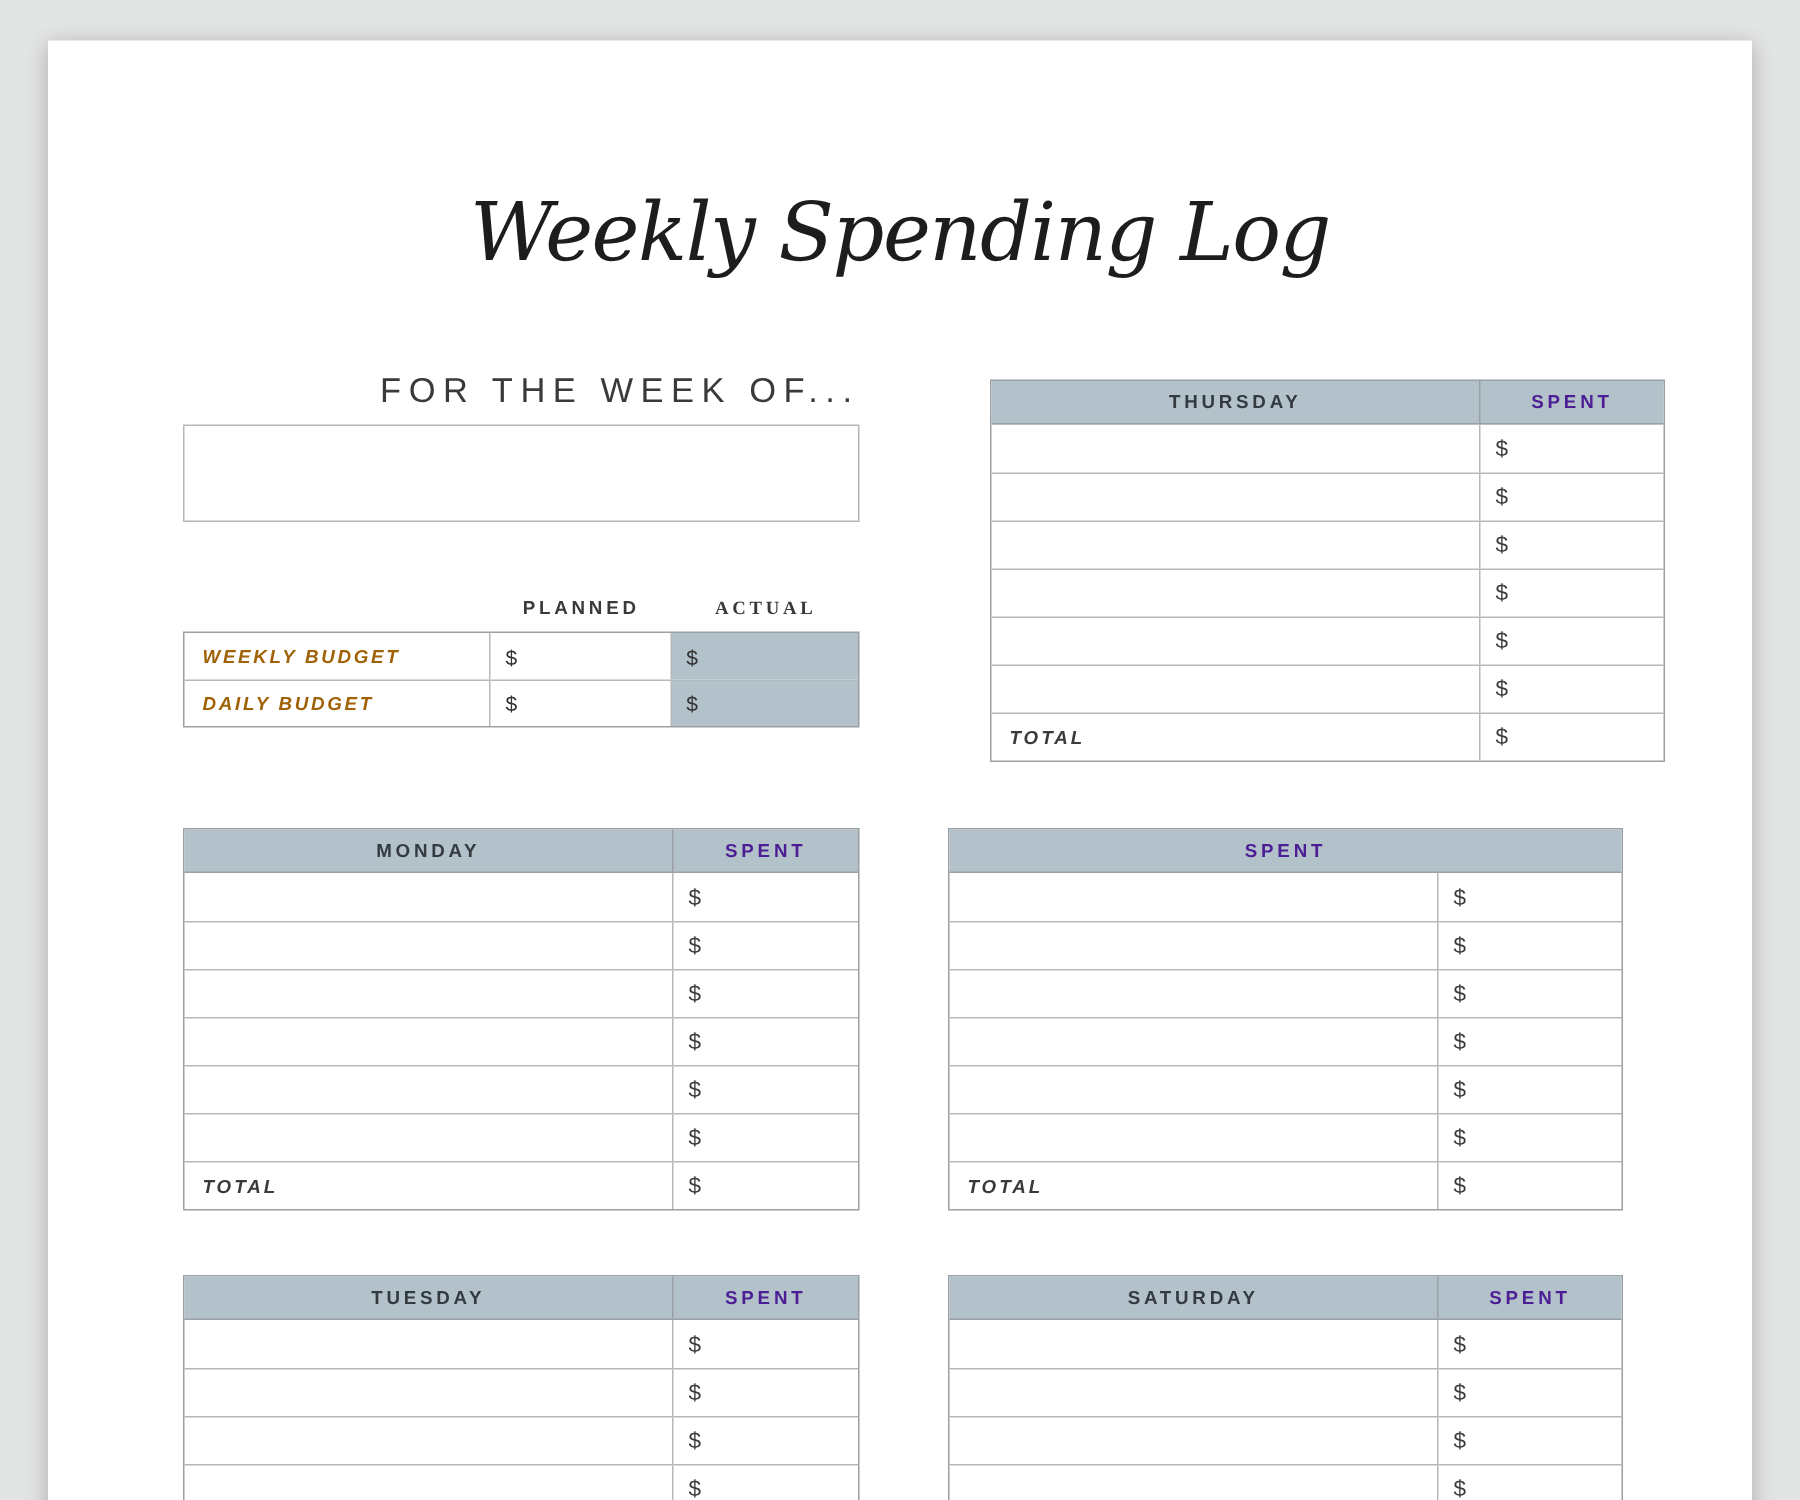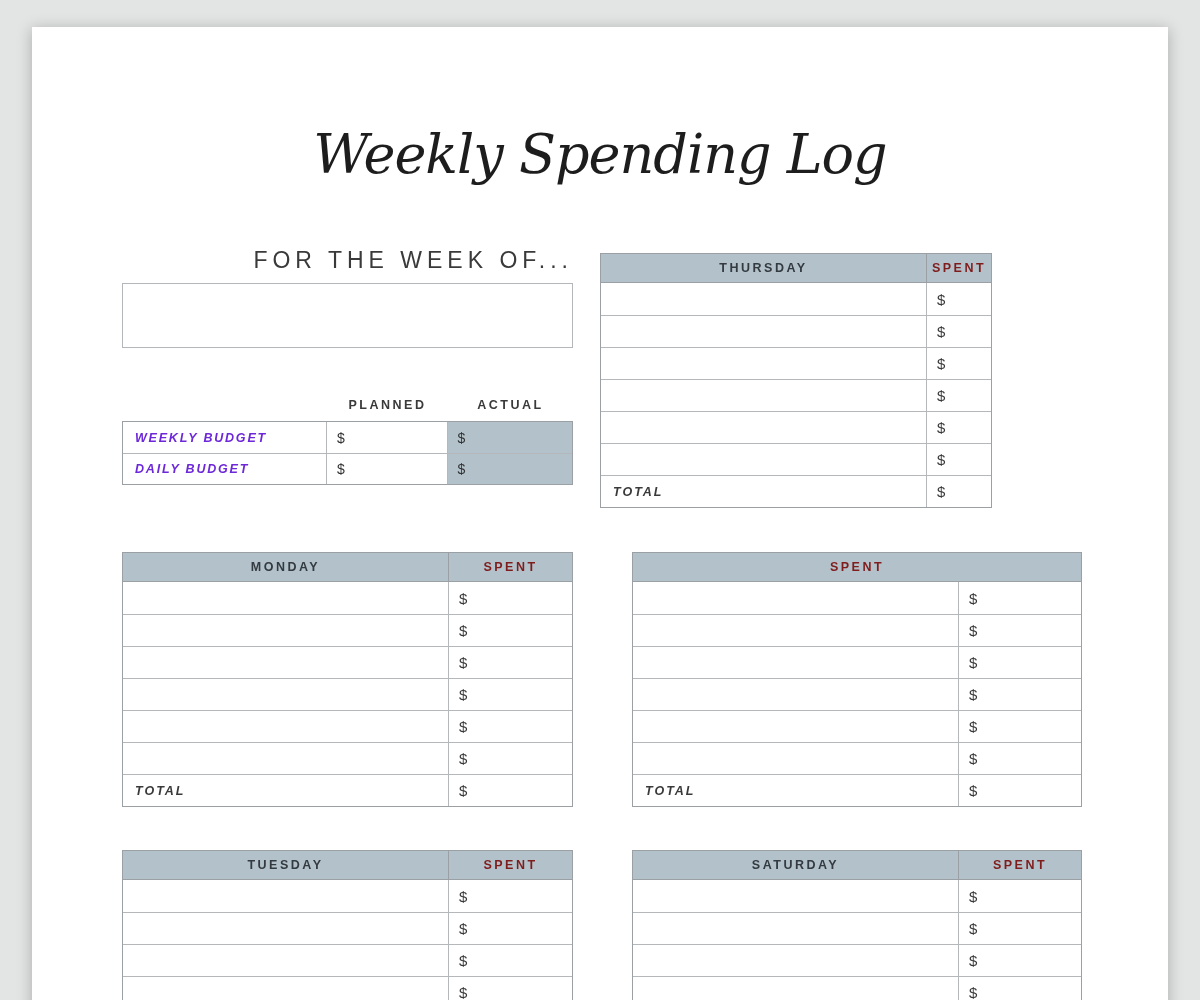--- a/index.html
+++ b/index.html
@@ -61,39 +61,39 @@
   
   .budget-col-labels{
     position:absolute;
     left:90px; top:371px; width:451px; height:18px;
     font-size:12.5px;
     font-weight:bold;
     letter-spacing:2.5px;
     color:#3a3a3a;
   }
   .label-planned{position:absolute;left:205px;width:121px;text-align:center;}
-  .label-actual{position:absolute;left:326px;width:125px;text-align:center;}
+  .label-actual{position:absolute;left:326px;width:125px;text-align:center;font-family:Liberation Serif, serif;}
   .budget-table{
     position:absolute;
     left:90px; top:394px; width:451px;
     border:1px solid var(--border-dark);
     background:#fff;
   }
   .budget-row{display:flex;height:31px;}
   .budget-row + .budget-row{border-top:1px solid var(--border-light);}
   .b-cell{display:flex;align-items:center;}
   .b-label{
     width:205px;
     border-right:1px solid var(--border-light);
     padding-left:12px;
     font-style:italic;
     font-weight:bold;
     font-size:12.5px;
     letter-spacing:1.8px;
-    color:#6d28d9;
+    color:#a16207;
   }
   .b-planned{
     width:121px;
     border-right:1px solid var(--border-light);
     padding-left:10px;
     font-size:14px;
   }
   .b-actual{
     width:125px;
     background:var(--accent);
@@ -102,21 +102,21 @@
   }
   
   .day-table{
     position:absolute;
     width:451px;
     border:1px solid var(--border-dark);
     background:#fff;
   }
   .pos-monday   {left:90px;  top:525px;}
   .pos-tuesday  {left:90px;  top:823px;}
-  .pos-thursday {left:568px; top:226px; width:392px;}
+  .pos-thursday {left:628px; top:226px; width:450px;}
   .pos-friday   {left:600px; top:525px; width:450px;}
   .pos-saturday {left:600px; top:823px; width:450px;}
 
   .dt-header{
     display:flex;
     height:29px;
     background:var(--accent);
     border-bottom:1px solid var(--border-dark);
   }
   .dt-day{
@@ -129,21 +129,21 @@
     letter-spacing:2.5px;
     color:#333a40;
   }
   .dt-spent{
     flex:1;
     text-align:center;
     line-height:29px;
     font-weight:bold;
     font-size:12.5px;
     letter-spacing:2.5px;
-    color:#7f1d1d;
+    color:#4c1d95;
   }
   .dt-row{display:flex;height:32px;}
   .dt-row + .dt-row{border-top:1px solid var(--border-light);}
   .dt-desc{
     width:326px;
     border-right:1px solid var(--border-light);
     display:flex;align-items:center;
     padding-left:12px;
     font-size:14px;
   }

